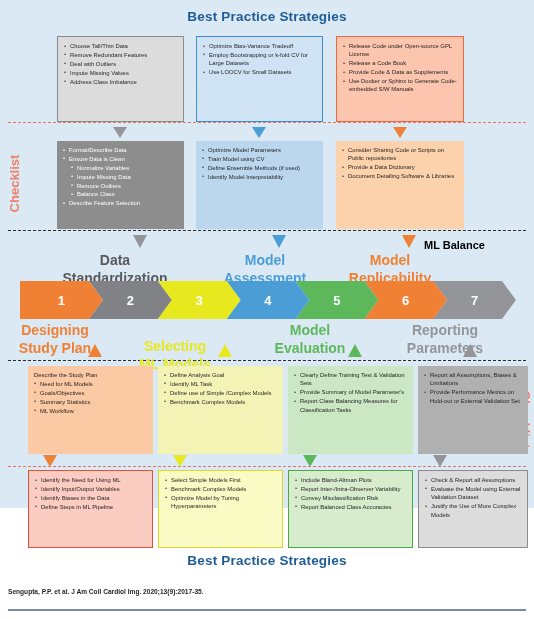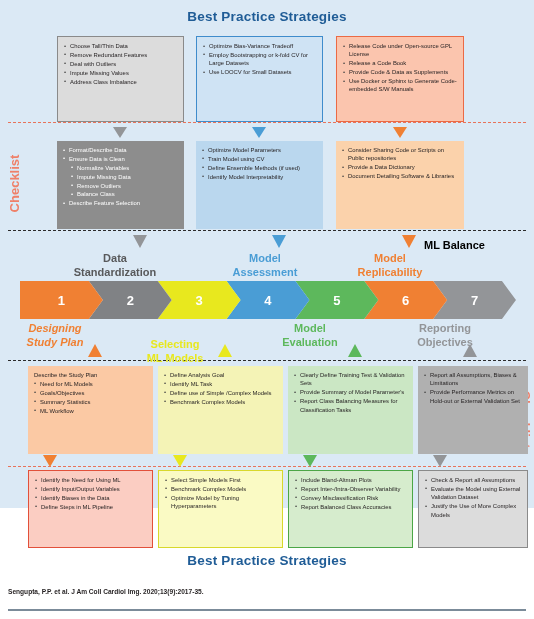--- a/index.html
+++ b/index.html
@@ -110,21 +110,21 @@
   .chev.first{
     clip-path:polygon(0 0, calc(100% - 14px) 0, 100% 50%, calc(100% - 14px) 100%, 0 100%);
   }
   .chev.notfirst{
     clip-path:polygon(0 0, calc(100% - 14px) 0, 100% 50%, calc(100% - 14px) 100%, 0 100%, 14px 50%);
   }
 
   
   .stage-label{
     position:absolute;text-align:center;
-    font-size:11px;font-weight:bold;line-height:1.25;
+    font-size:14px;font-weight:bold;line-height:1.25;
     white-space:pre-line;
   }
 
   
   .citation-wrap{
     position:absolute;left:0;top:578px;width:534px;height:41px;background:#ffffff;
   }
   .citation{
     position:absolute;left:8px;top:10px;
     font-size:6.6px;font-weight:bold;color:#231f20;
@@ -234,28 +234,28 @@
         <span>5</span>
       </div>
       <div class="chev notfirst" style="left: 344.286px; width: 82.8571px; background: rgb(240, 128, 51); z-index: 2;">
         <span>6</span>
       </div>
       <div class="chev notfirst" style="left: 413.143px; width: 82.8571px; background: rgb(147, 149, 152); z-index: 1;">
         <span>7</span>
       </div>
     </div>
 
-  <div class="stage-label" id="lbl-below-1" style="left: 10px; top: 322px; width: 90px; color: rgb(240, 128, 51); font-style: italic;">Designing
+  <div class="stage-label" id="lbl-below-1" style="left: 10px; top: 322px; width: 90px; color: rgb(240, 128, 51);">Designing
 Study Plan</div>
   <div class="stage-label" id="lbl-below-3" style="left: 130px; top: 338px; width: 90px; color: rgb(232, 232, 30);">Selecting
 ML Models</div>
   <div class="stage-label" id="lbl-below-5" style="left: 265px; top: 322px; width: 90px; color: rgb(93, 184, 92);">Model
 Evaluation</div>
   <div class="stage-label" id="lbl-below-7" style="left: 395px; top: 322px; width: 100px; color: rgb(147, 149, 152);">Reporting
-Objectives</div>
+Parameters</div>
 
   <div class="tri tri-up" style="left:88px;top:344px;border-bottom:13px solid #F08033;"></div>
   <div class="tri tri-up" style="left:218px;top:344px;border-bottom:13px solid #E8E81E;"></div>
   <div class="tri tri-up" style="left:348px;top:344px;border-bottom:13px solid #5DB85C;"></div>
   <div class="tri tri-up" style="left:463px;top:344px;border-bottom:13px solid #939598;"></div>
 
   <div class="box bx-orange-low" style="left:28px;top:366px;width:125px;height:88px;">
       <div class="hdr">Describe the Study Plan</div>
       <ul>
         <li>Need for ML Models</li>

